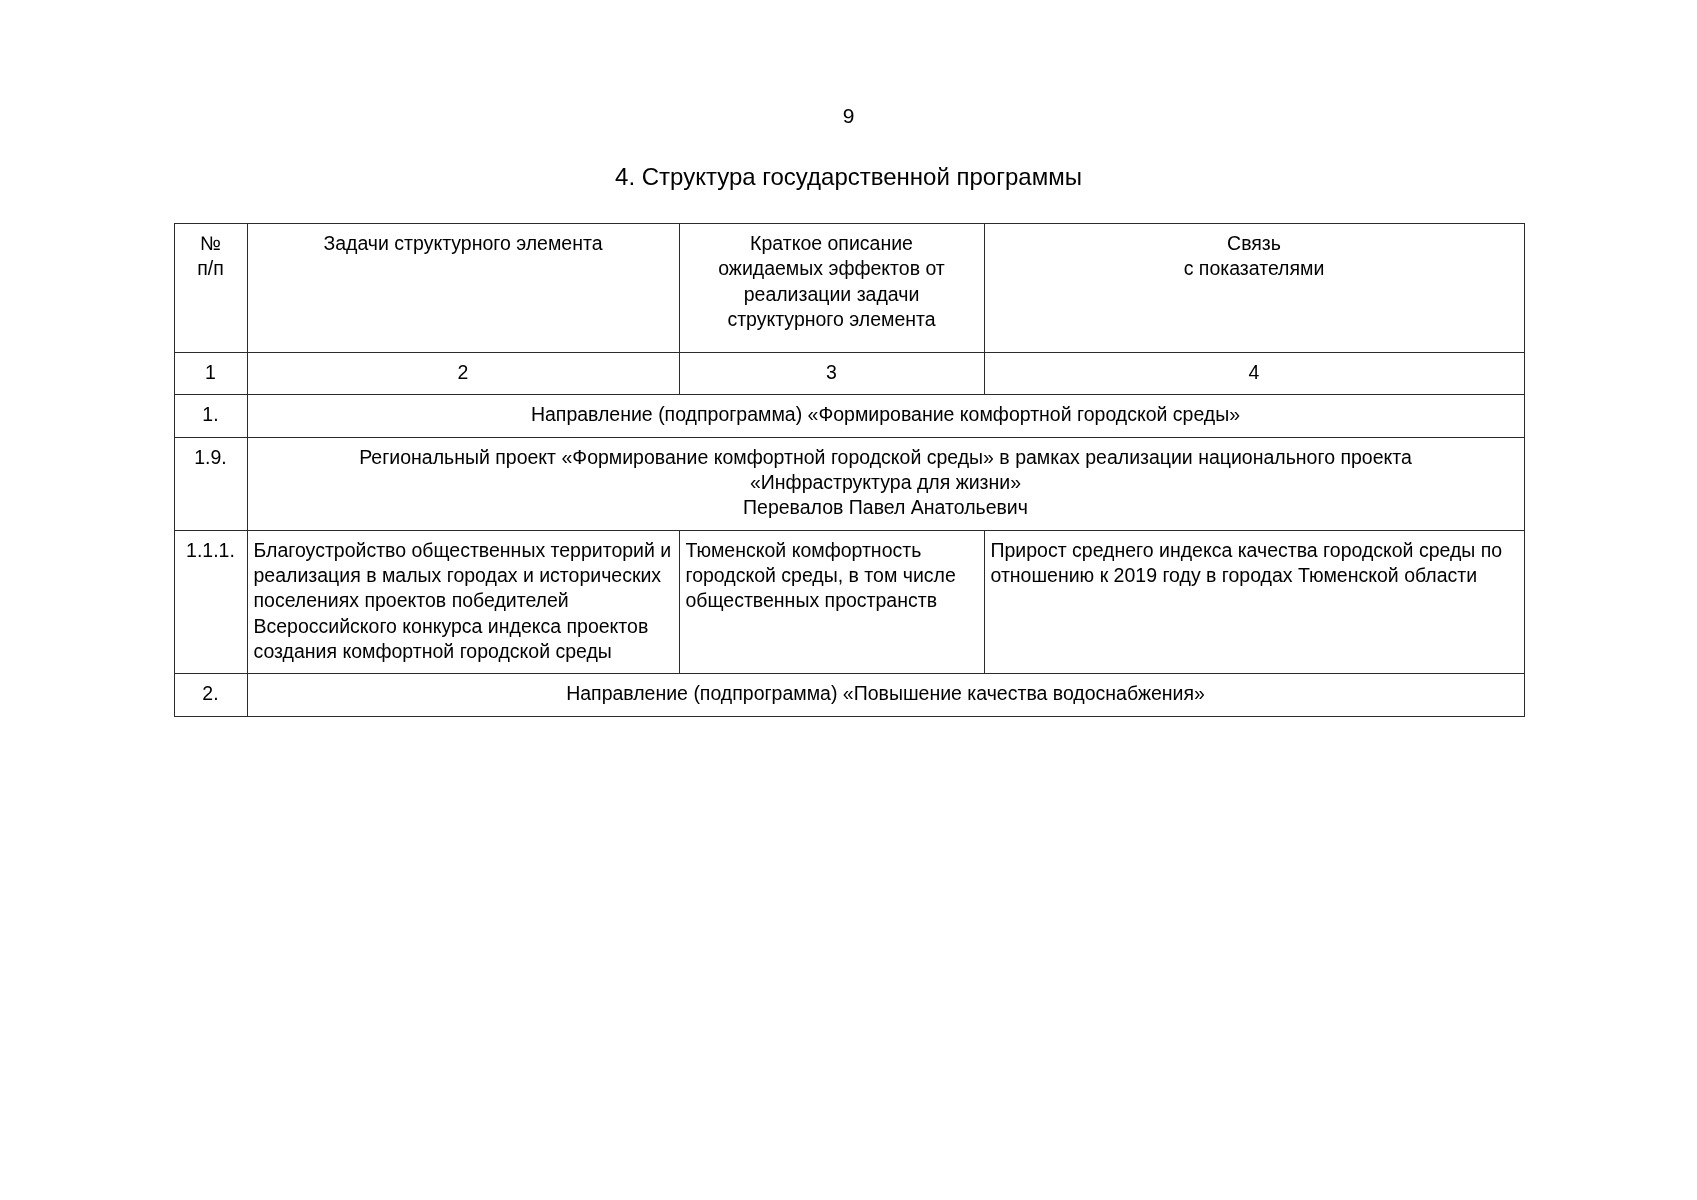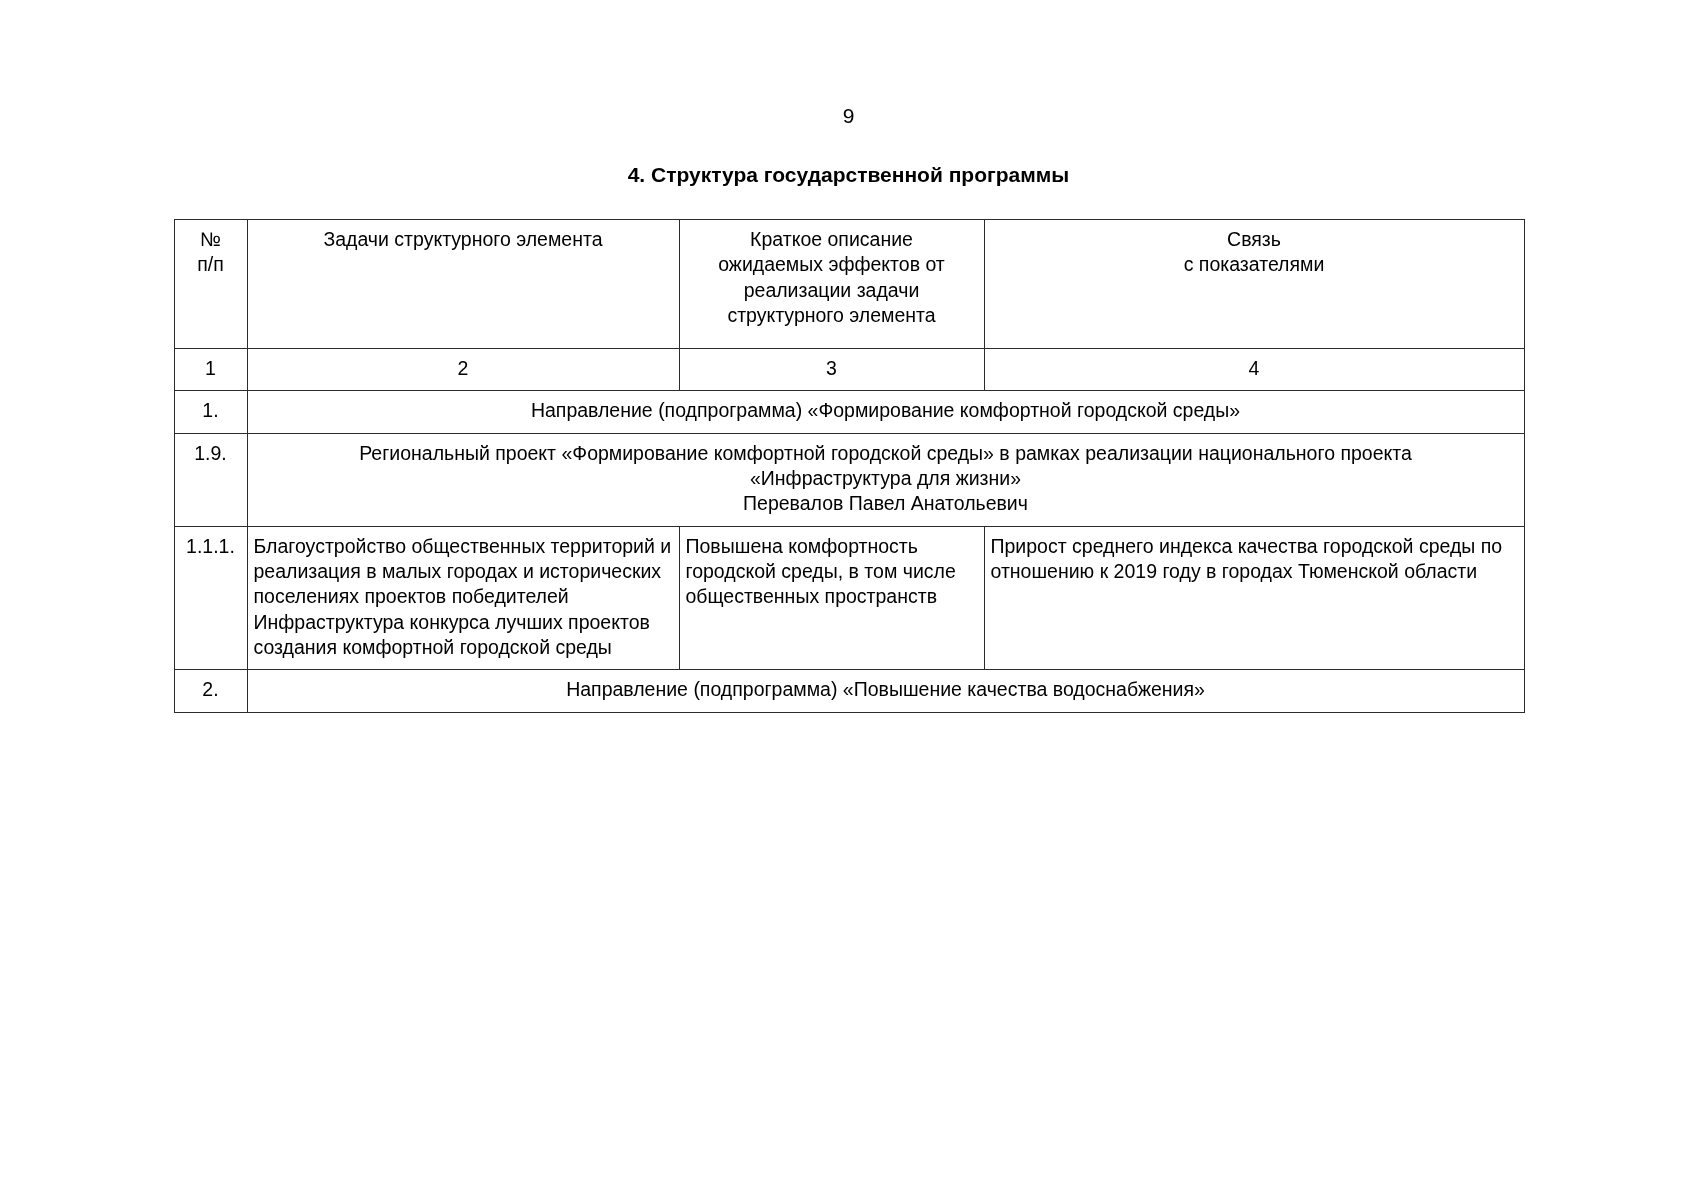--- a/index.html
+++ b/index.html
@@ -24,22 +24,22 @@
   }
   .page-number {
     text-align: center;
     font-size: 21px;
     line-height: 1;
     padding-top: 105px;
     letter-spacing: 0px;
   }
   .doc-title {
     text-align: center;
-    font-size: 21px;
-    font-weight: bold;
+    font-size: 24px;
+    font-weight: normal;
     margin-top: 37px;
   }
   .table-wrap {
     margin: 32px auto 0 auto;
     width: 1350px;
   }
   table.structure {
     width: 1350px;
     border-collapse: collapse;
     table-layout: fixed;
@@ -119,22 +119,22 @@
         <tr class="row-project">
           <td class="center num-top">1.9.</td>
           <td class="center cell-lines" colspan="3">Региональный проект «Формирование комфортной городской среды» в рамках реализации национального проекта
 «Инфраструктура для жизни»
 Перевалов Павел Анатольевич</td>
         </tr>
 
 
         <tr class="row-task">
           <td class="center num-top">1.1.1.</td>
-          <td>Благоустройство общественных территорий и реализация в малых городах и исторических поселениях проектов победителей Инфраструктура конкурса лучших проектов создания комфортной городской среды</td>
-          <td>Повышена комфортность городской среды, в том числе общественных пространств</td>
+          <td>Благоустройство общественных территорий и реализация в малых городах и исторических поселениях проектов победителей Всероссийского конкурса индекса проектов создания комфортной городской среды</td>
+          <td>Тюменской комфортность городской среды, в том числе общественных пространств</td>
           <td>Прирост среднего индекса качества городской среды по отношению к 2019 году в городах Тюменской области</td>
         </tr>
 
         <tr class="row-section">
           <td class="center mid">2.</td>
           <td class="center mid" colspan="3">Направление (подпрограмма)  «Повышение качества водоснабжения»</td>
         </tr>
 
 
       </tbody>

